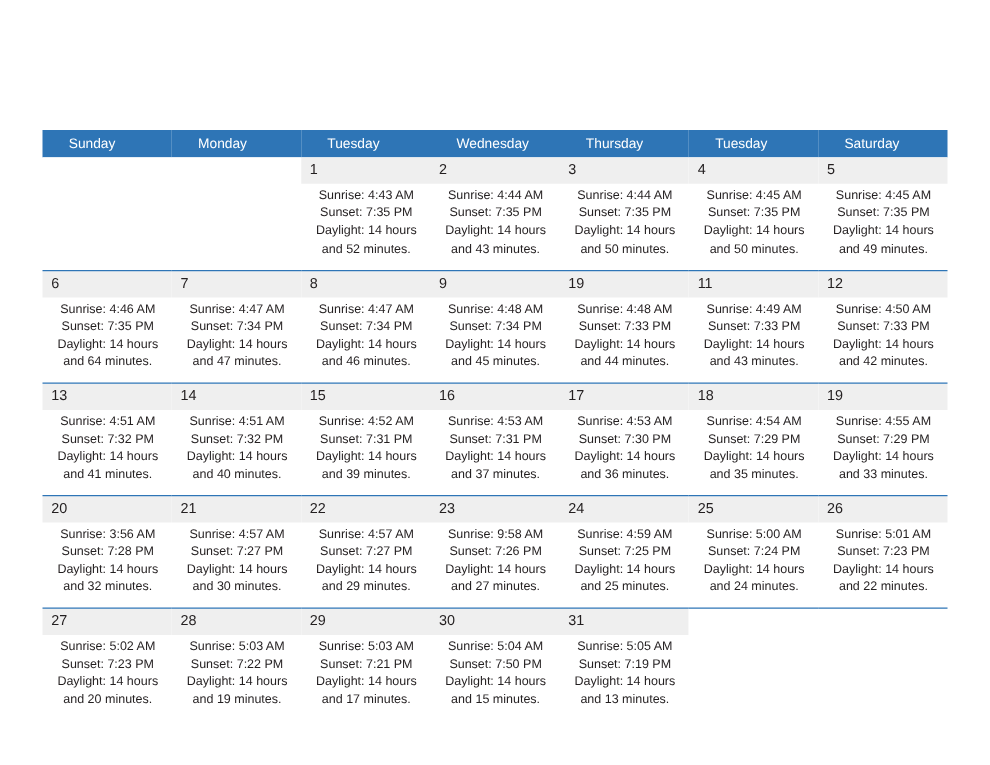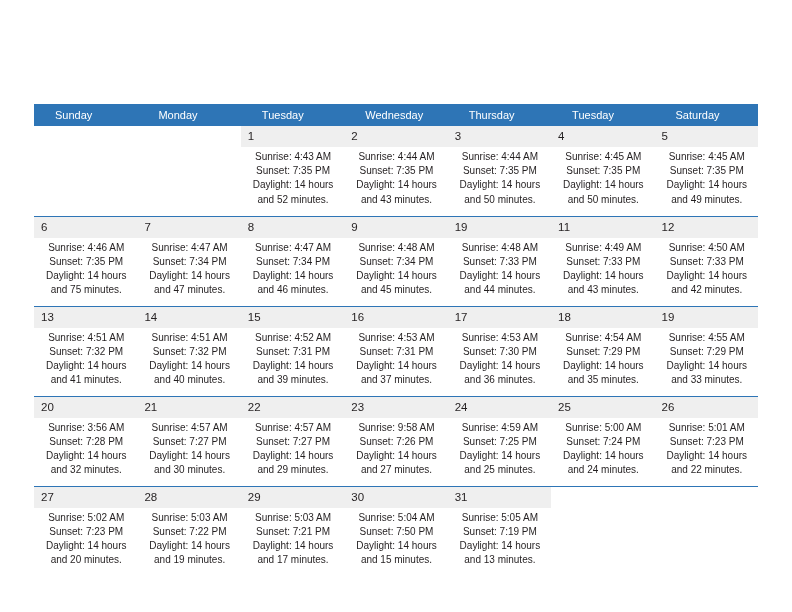--- a/index.html
+++ b/index.html
@@ -229,21 +229,21 @@
             </div>
           </td>
         </tr>
         <tr class="week">
           <td>
             <div class="daynum">6</div>
             <div class="details">
               <div>Sunrise: 4:46 AM</div>
               <div>Sunset: 7:35 PM</div>
               <div>Daylight: 14 hours</div>
-              <div>and 75 minutes.</div>
+              <div>and 64 minutes.</div>
             </div>
           </td>
           <td>
             <div class="daynum">7</div>
             <div class="details">
               <div>Sunrise: 4:47 AM</div>
               <div>Sunset: 7:34 PM</div>
               <div>Daylight: 14 hours</div>
               <div>and 47 minutes.</div>
             </div>

